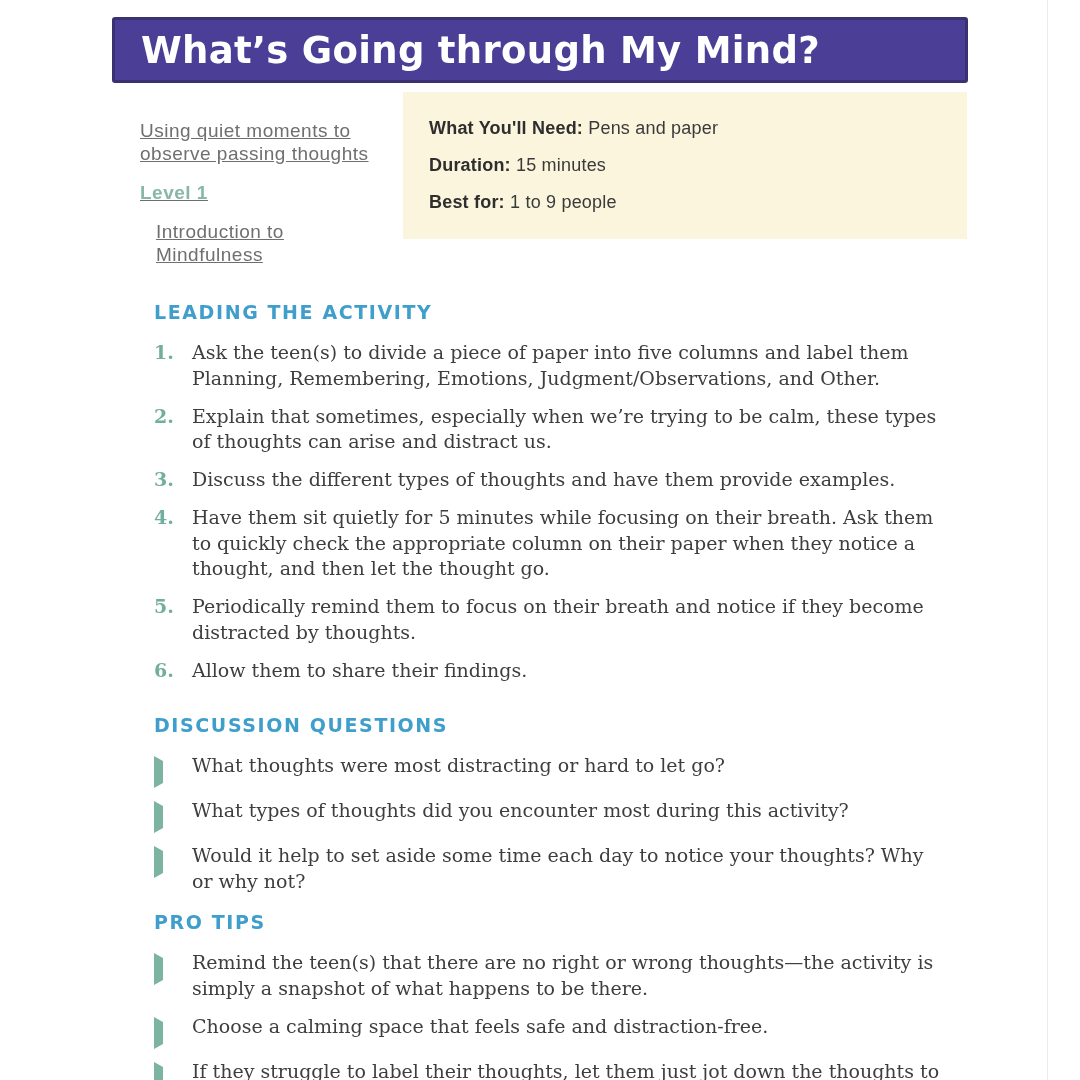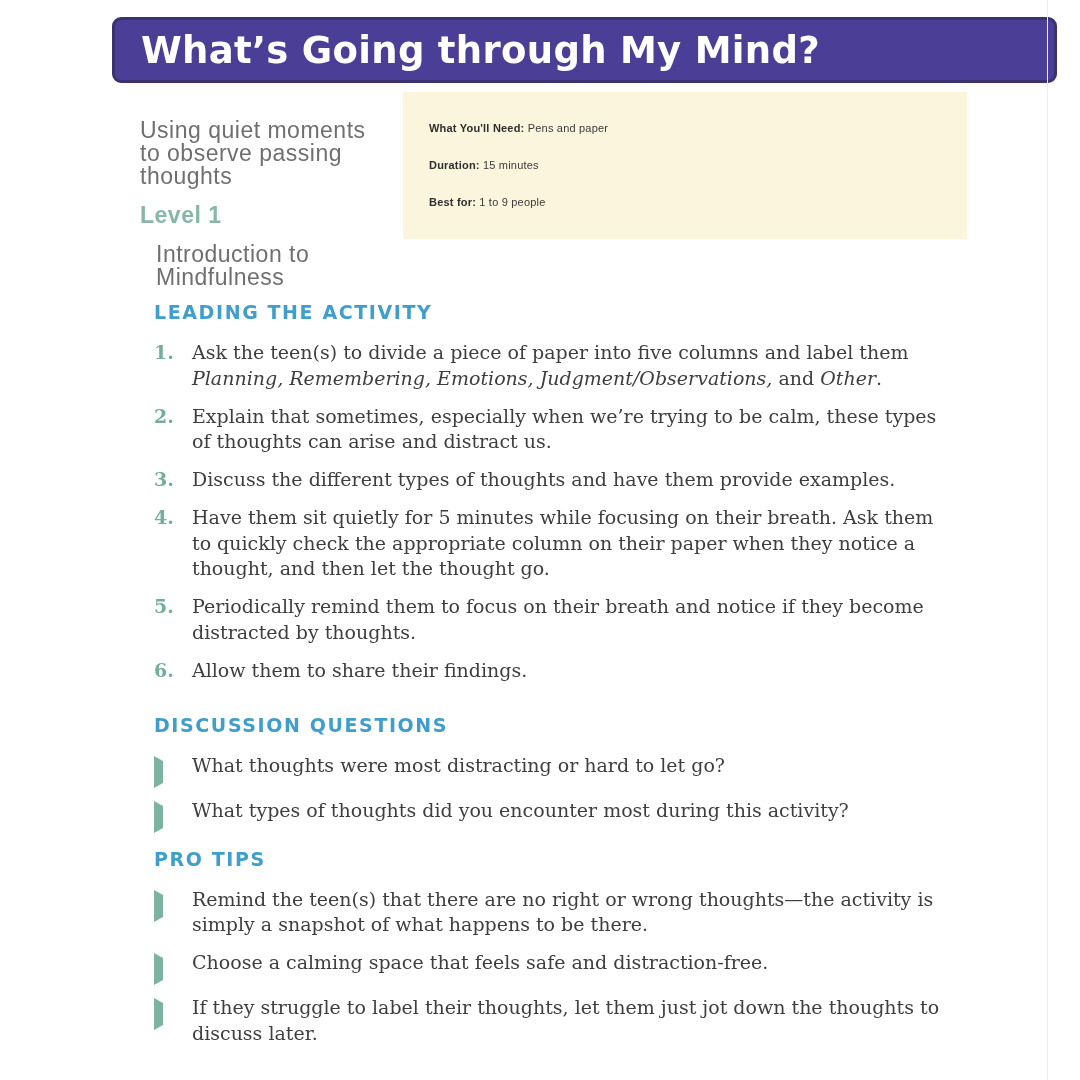--- a/index.html
+++ b/index.html
@@ -22,49 +22,50 @@
     width: 1px;
     height: 1080px;
     background: #ececec;
   }
 
   
   .header-band {
     position: absolute;
     left: 112px;
     top: 17px;
-    width: 945px;
+    width: 856px;
     height: 66px;
     box-sizing: border-box;
     background: #4a3e96;
     border: 3px solid #393170;
-    border-radius: 9px;
+    border-radius: 3px;
     display: flex;
     align-items: center;
     padding-left: 26px;
   }
   .header-title {
     color: #ffffff;
     font-family: "DejaVu Sans", sans-serif;
     font-weight: 700;
     font-size: 37px;
     letter-spacing: 0.3px;
     white-space: nowrap;
   }
 
   
   .sidebar {
     position: absolute;
     left: 140px;
     top: 119px;
     width: 240px;
     color: #6f6f6f;
-    font-size: 23px;
+    font-size: 19px;
     line-height: 23px;
     letter-spacing: 0.5px;
+    text-decoration: underline;
   }
   .sidebar-sub {
     margin: 0 0 16px 0;
     width: 238px;
   }
   .level-label {
     margin: 0;
     color: #87b8a6;
     font-weight: 700;
   }
@@ -78,21 +79,21 @@
     position: absolute;
     left: 403px;
     top: 92px;
     width: 564px;
     height: 147px;
     background: #faf5dc;
     box-sizing: border-box;
     padding: 26px 0 0 26px;
   }
   .info-row {
-    font-size: 11px;
+    font-size: 18px;
     line-height: 21px;
     color: #3a3a3a;
     margin-bottom: 16px;
     letter-spacing: 0.2px;
   }
   .info-label {
     font-weight: 700;
     color: #2e2e2e;
   }
 
@@ -128,21 +129,21 @@
   .row-item {
     display: flex;
     margin-bottom: 12.5px;
   }
   .num-cell {
     flex: 0 0 38px;
     color: #72ae9d;
     font-weight: 700;
   }
   .body-cell { flex: 1; }
-  .body-cell .it { font-style: italic; }
+  .body-cell .it { }
 
   .tri-cell {
     flex: 0 0 38px;
     padding-top: 7px;
   }
   .tri {
     width: 0;
     height: 0;
     border-left: 9px solid #7cb3a1;
     border-top: 5.5px solid transparent;
@@ -222,20 +223,24 @@
   <li class="row-item">
     <span class="tri-cell"><span class="tri"></span></span>
     <span class="body-cell">What thoughts were most distracting or hard to let go?</span>
   </li>
 
   <li class="row-item">
     <span class="tri-cell"><span class="tri"></span></span>
     <span class="body-cell">What types of thoughts did you encounter most during this activity?</span>
   </li>
 
+  <li class="row-item">
+    <span class="tri-cell"><span class="tri"></span></span>
+    <span class="body-cell">Would it help to set aside some time each day to notice your thoughts? Why or why not?</span>
+  </li>
 </ul>
     </section>
 
     <section class="section sec-protips">
       <h2 class="section-heading">PRO TIPS</h2>
       <ul class="bullets" id="tips-list">
   <li class="row-item">
     <span class="tri-cell"><span class="tri"></span></span>
     <span class="body-cell">Remind the teen(s) that there are no right or wrong thoughts—the activity is simply a snapshot of what happens to be there.</span>
   </li>

